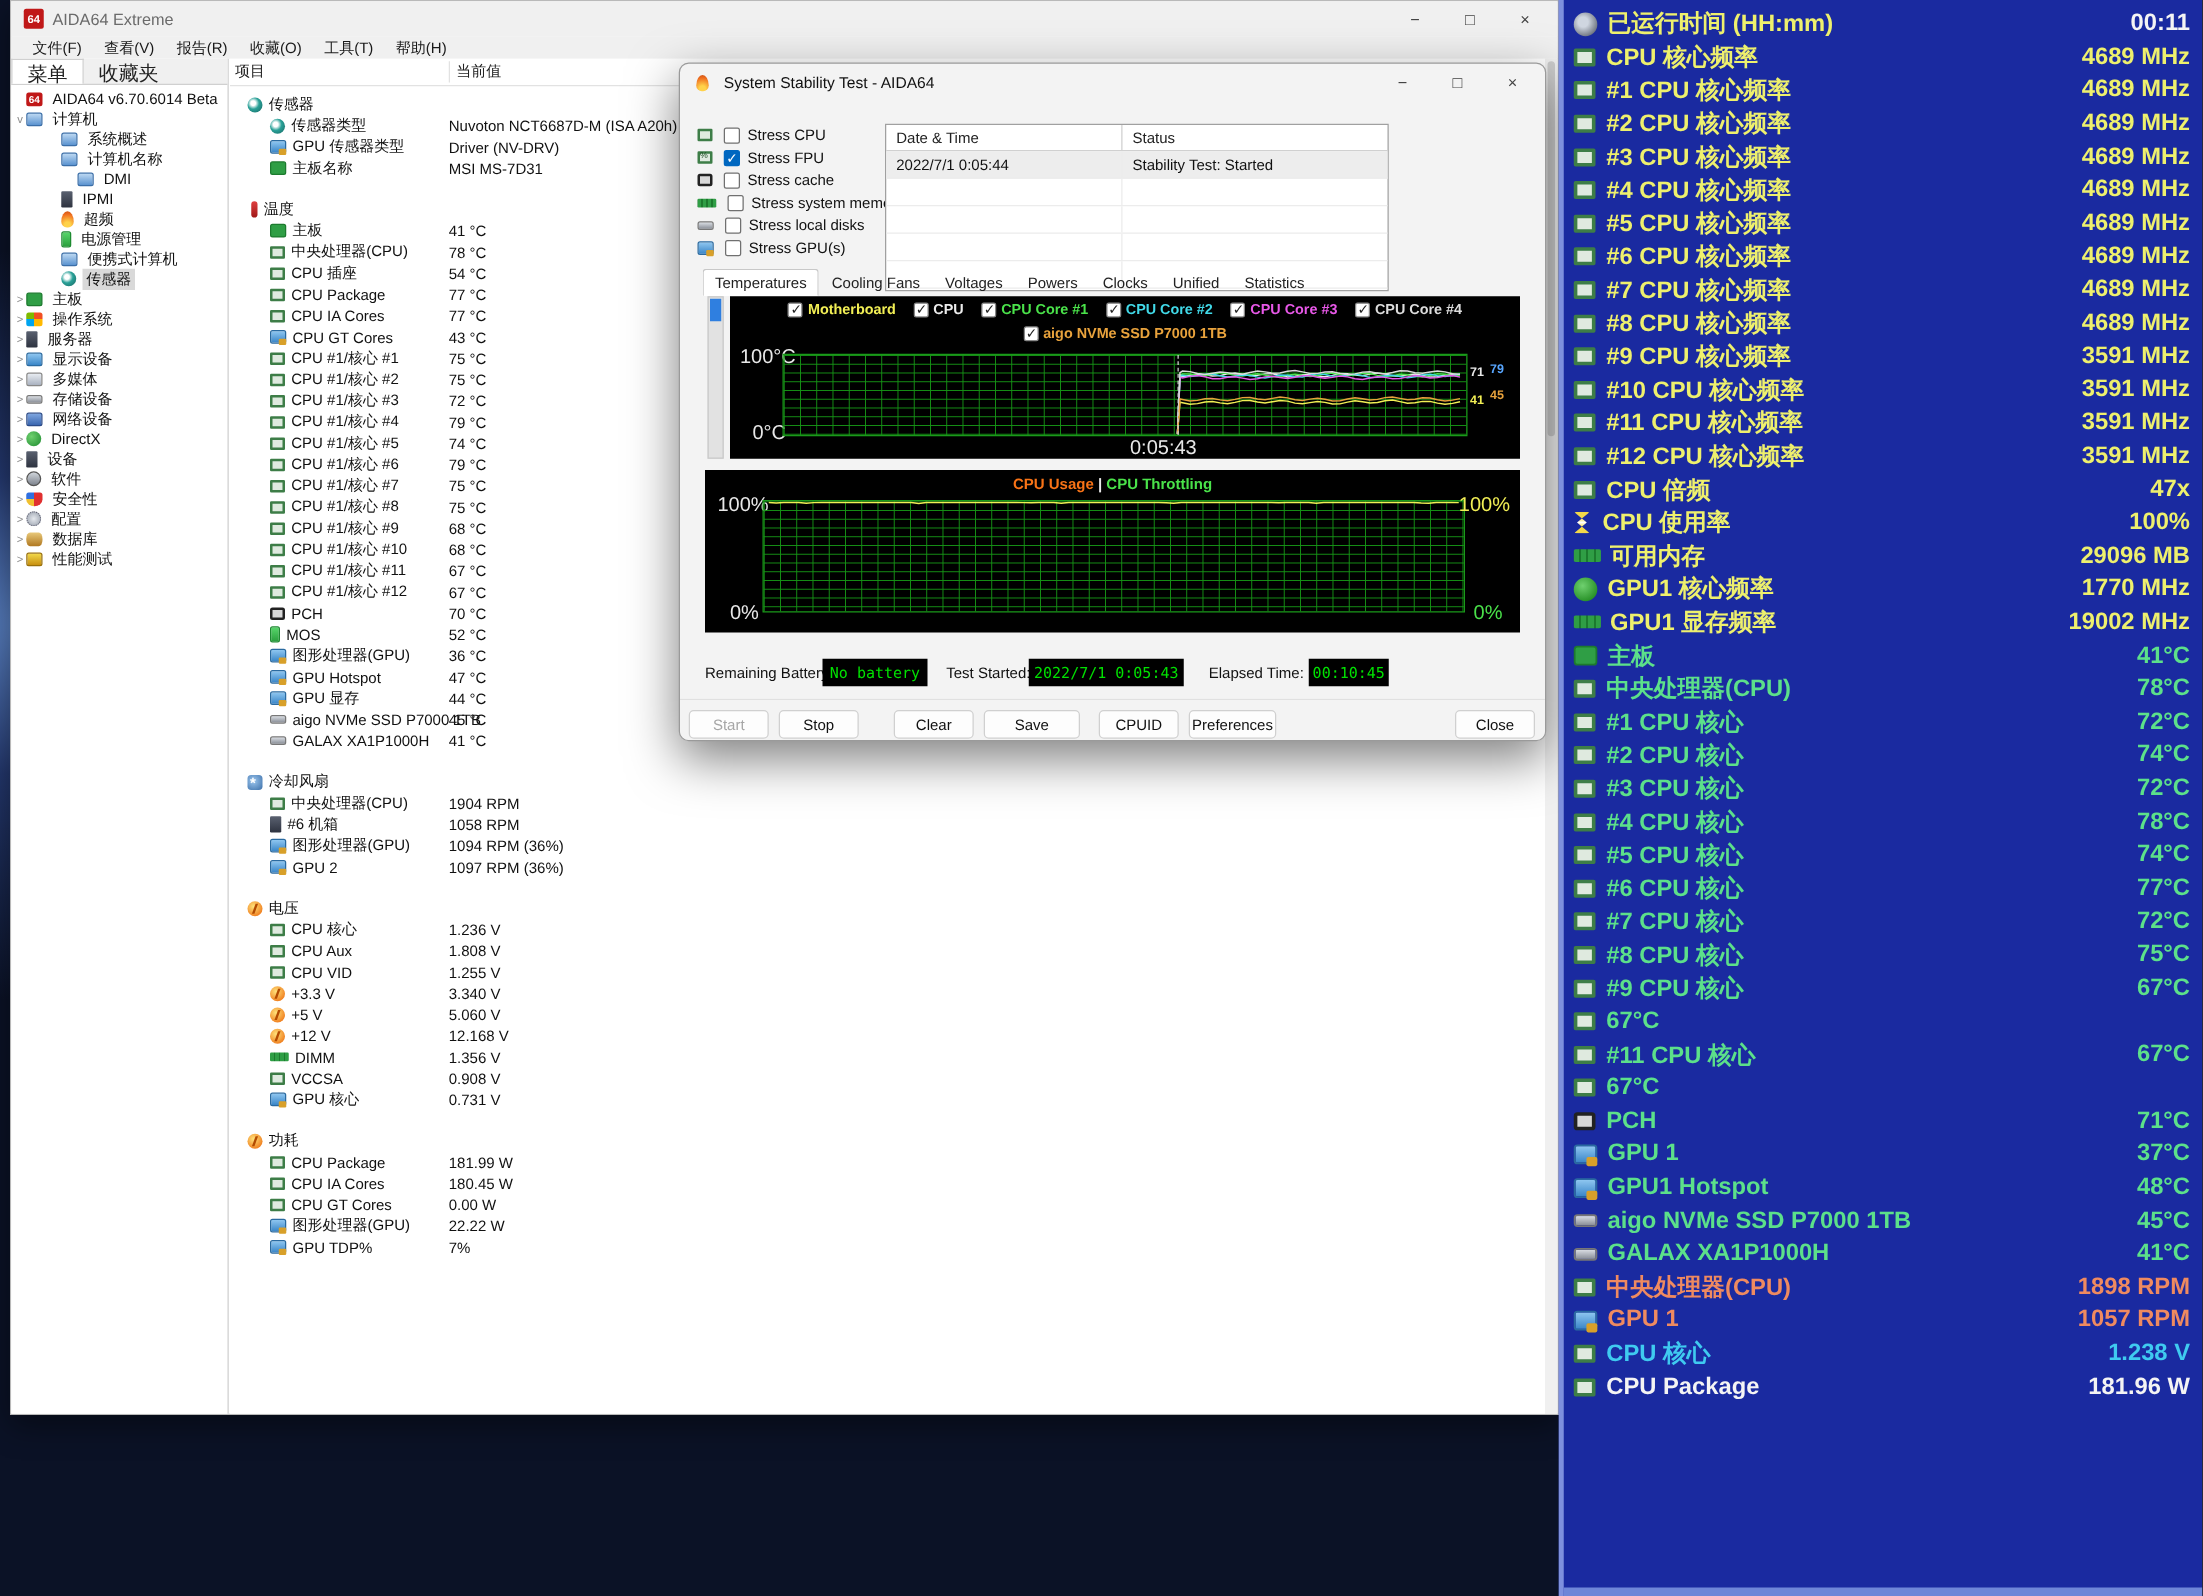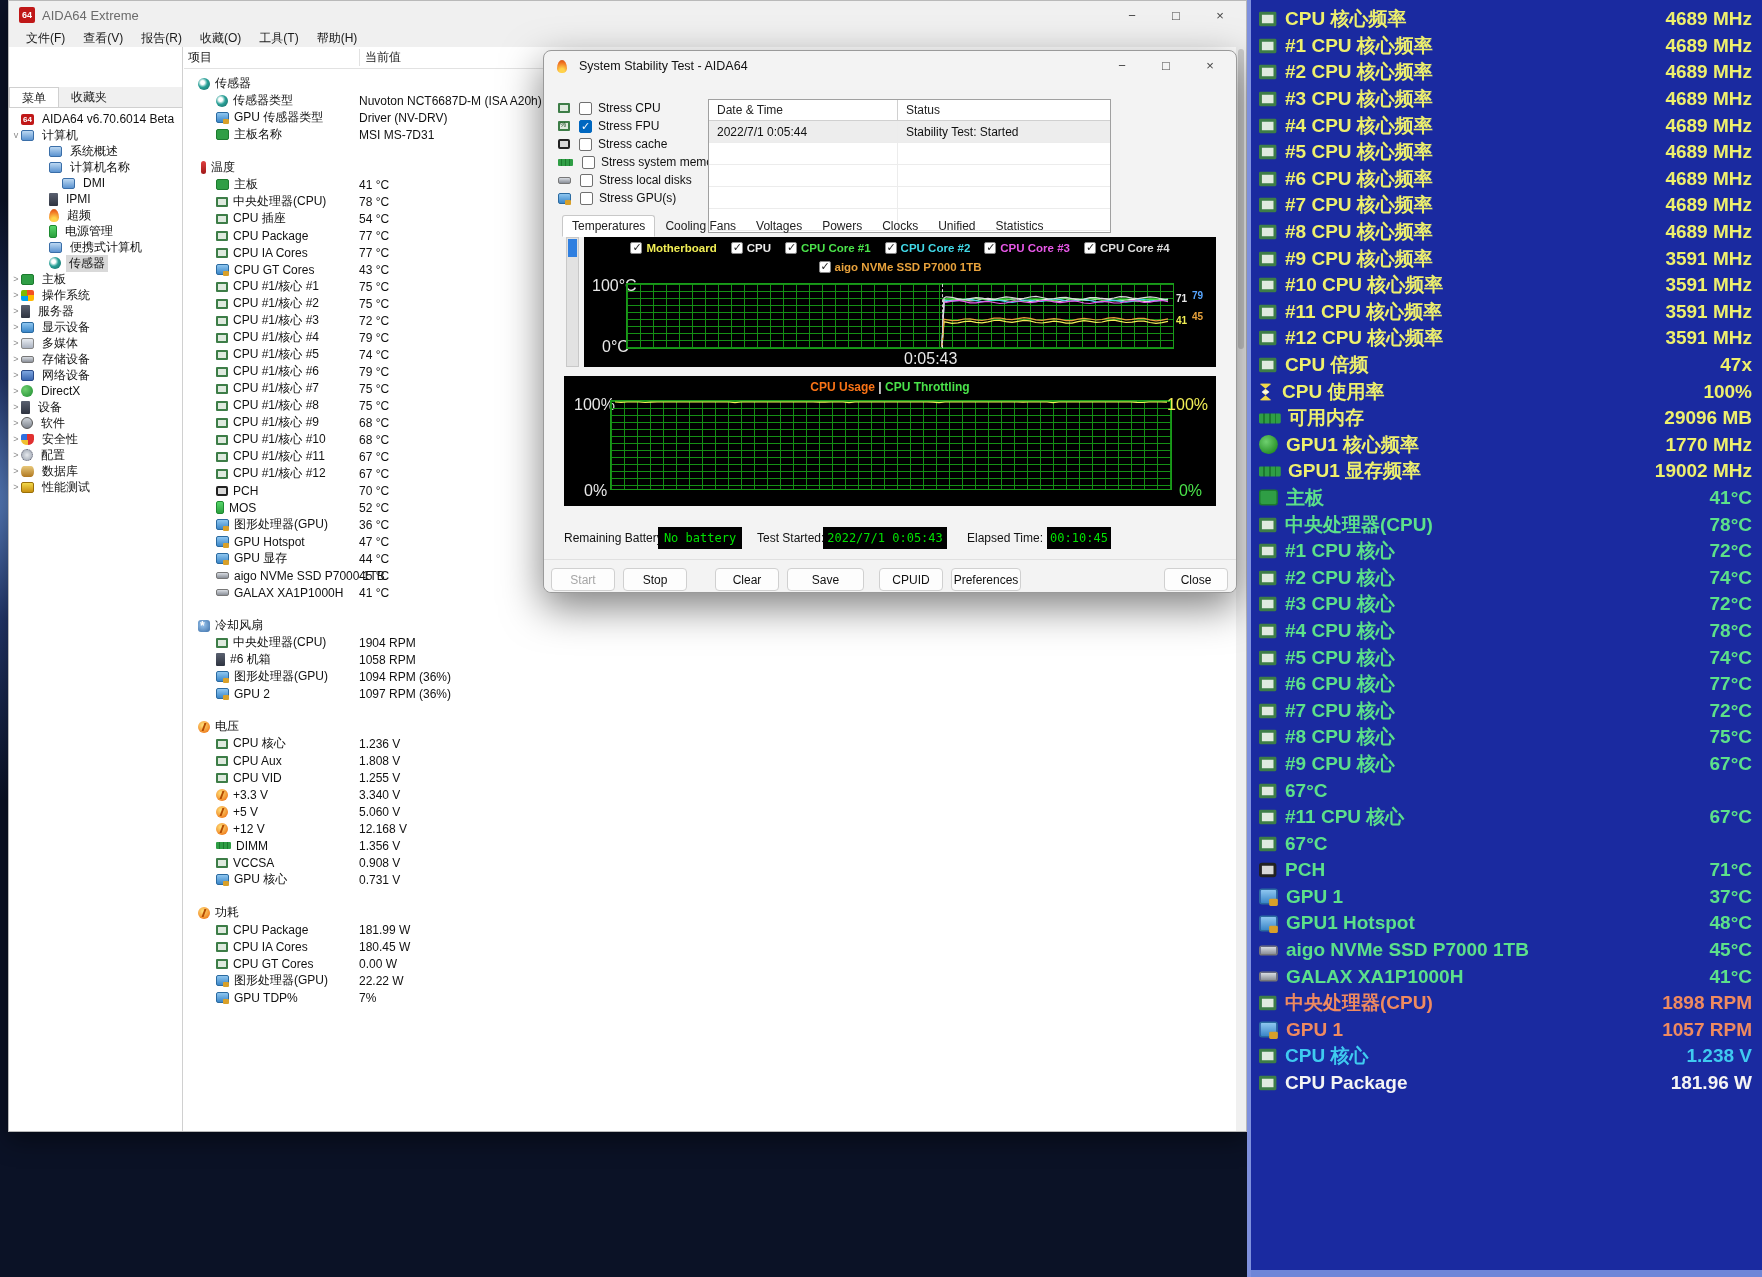--- a/index.html
+++ b/index.html
@@ -11,21 +11,21 @@
   #main-window{position:absolute;left:8px;top:0;width:1239px;height:1132px;background:#fff;
     border:1px solid #b9b9b9;box-shadow:0 8px 24px rgba(0,0,0,.45);}
   #titlebar{position:absolute;left:0;top:0;right:0;height:28px;background:#f0f0f0;display:flex;align-items:center;padding-left:10px;}
   #titlebar .tlogo{width:16px;height:16px;background:#c01818;color:#fff;font-weight:bold;font-size:9px;line-height:16px;text-align:center;border-radius:2px;margin-right:7px;}
   #titlebar .ttext{font-size:13px;color:#6b6b6b;}
   .winbtns{position:absolute;right:4px;top:0;height:28px;display:flex;}
   .winbtn{width:44px;height:28px;display:flex;align-items:center;justify-content:center;font-size:13px;color:#444;}
   #menubar{position:absolute;left:0;top:28px;right:0;height:18px;background:#f0f0f0;display:flex;align-items:center;font-size:12px;color:#1a1a1a;padding-left:8px;}
   #menubar span{padding:0 9px;}
   #leftcol{position:absolute;left:0;top:46px;width:174px;bottom:0;background:#fff;border-right:1px solid #d0d0d0;}
-  #navtabs{height:21px;background:#f0f0f0;display:flex;border-bottom:1px solid #d0d0d0;font-size:12px;margin-top:40px;}
+  #navtabs{height:21px;background:#f0f0f0;display:flex;border-bottom:1px solid #d0d0d0;font-size:16px;}
   #navtabs .ntab{padding:2px 12px 0 12px;color:#222;}
   #navtabs .ntab.active{background:#fff;border:1px solid #d0d0d0;border-bottom:none;}
   #tree{padding-top:3px;font-size:12px;color:#111;}
   .trow{height:16px;display:flex;align-items:center;white-space:nowrap;}
   .trow .arrow{width:10px;color:#8a8a8a;font-size:9px;text-align:center;flex:none;}
   .trow .tlabel{padding:0 3px;}
   .trow.sel .tlabel{background:#d9d9d9;}
   #content{position:absolute;left:175px;top:46px;right:10px;bottom:0;background:#fff;overflow:hidden;}
   #colhead{height:22px;border-bottom:1px solid #e2e2e2;display:flex;font-size:12px;color:#222;align-items:center;}
   #colhead .c1{width:175px;padding-left:4px;}
@@ -716,20 +716,25 @@
         <div class="dbtn" style="left: 243px; width: 77px;">Save</div>
         <div class="dbtn" style="left: 335px; width: 64px;">CPUID</div>
         <div class="dbtn" style="left: 407px; width: 70px;">Preferences</div>
         <div class="dbtn" style="left: 620px; width: 64px;">Close</div>
       </div>
   </div>
 
   <div id="panel">
     <div id="prows" style="padding-top: 6px;">
         <div class="prow c-yellow">
+          <span class="ic ic-clock"></span>
+          <span class="plabel">已运行时间 (HH:mm)</span>
+          <span class="pval c-white">00:11</span>
+        </div>
+        <div class="prow c-yellow">
           <span class="ic ic-chip"></span>
           <span class="plabel">CPU 核心频率</span>
           <span class="pval">4689 MHz</span>
         </div>
         <div class="prow c-yellow">
           <span class="ic ic-chip"></span>
           <span class="plabel">#1 CPU 核心频率</span>
           <span class="pval">4689 MHz</span>
         </div>
         <div class="prow c-yellow">

